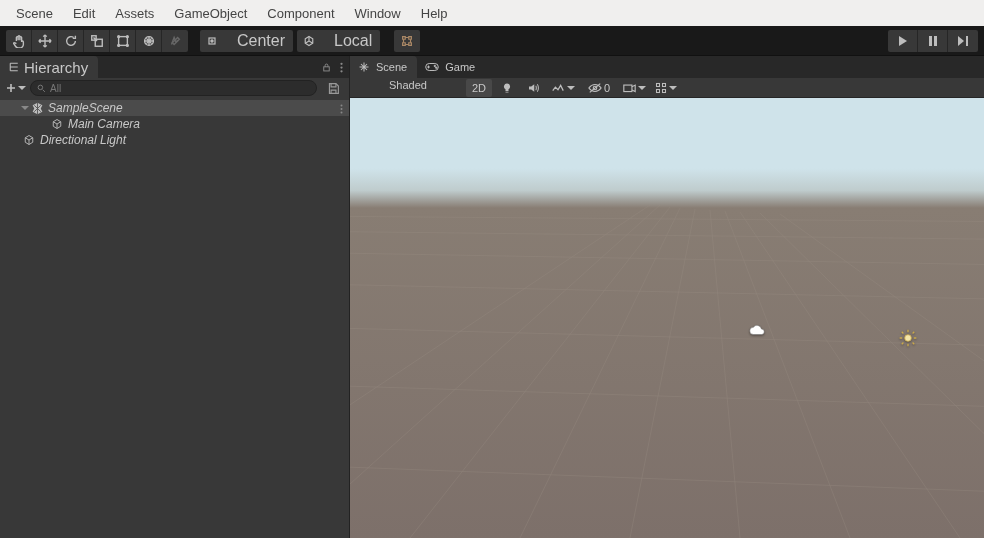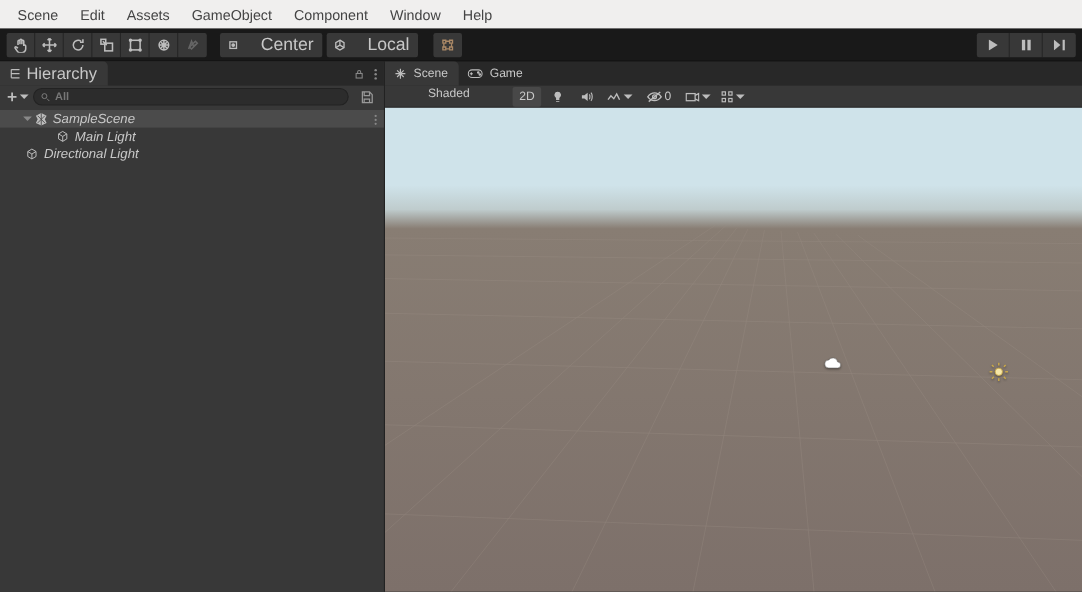--- a/index.html
+++ b/index.html
@@ -28,21 +28,21 @@
 .hierarchy { width: 350px; background: #383838; border-right: 1px solid #222; display: flex; flex-direction: column; }
 .panel-tab { height: 22px; background: #282828; display: flex; align-items: center; }
 .tab-active { height: 22px; background: #383838; display: flex; align-items: center; padding: 0 10px 0 8px; gap: 4px; border-top-right-radius: 4px; }
 .tab-active svg { stroke: #bdbdbd; fill: none; stroke-width: 1.4; }
 .tab-label { font-size: 15px; }
 .tab-trail { flex: 1; display: flex; justify-content: flex-end; align-items: center; padding-right: 6px; gap: 8px; }
 .tab-trail svg { stroke: #888; fill: none; stroke-width: 1.4; cursor: pointer; }
 .search-row { height: 20px; display: flex; align-items: center; padding: 0 6px; gap: 4px; background: #383838; }
 .add-btn { height: 16px; display: flex; align-items: center; gap: 0; cursor: pointer; }
 .add-btn svg { fill: #bdbdbd; }
-.search-field { flex: 1; height: 16px; background: #2c2c2c; border: 1px solid #222; border-radius: 8px; display: flex; align-items: center; padding: 0 6px; gap: 4px; font-weight: bold; }
+.search-field { flex: 1; height: 16px; background: #2c2c2c; border: 1px solid #222; border-radius: 8px; display: flex; align-items: center; padding: 0 6px; gap: 4px; }
 .search-field svg { stroke: #888; fill: none; stroke-width: 1.4; }
 .search-field span { font-size: 10px; color: #777; }
 .tree { flex: 1; padding-top: 2px; font-style: italic; }
 .tree-row { height: 16px; display: flex; align-items: center; cursor: pointer; font-size: 12px; position: relative; }
 .tree-row.selected { background: #4b4b4b; }
 .expander { width: 10px; height: 10px; display: flex; align-items: center; justify-content: center; }
 .expander svg { fill: #888; }
 .row-icon { width: 14px; height: 14px; display: flex; align-items: center; justify-content: center; margin-right: 4px; }
 .row-icon svg { stroke: #bdbdbd; fill: none; stroke-width: 1.2; }
 .row-menu { position: absolute; right: 6px; top: 3px; }
@@ -235,21 +235,21 @@
               <circle cx="2" cy="12" r="1.4"></circle>
             </svg></span>
       </div>
       <div class="tree-row" style="padding-left:50px">
         <span class="row-icon">
           <svg width="12" height="12" viewBox="0 0 16 16">
               <path d="M8 2l5 3v6l-5 3-5-3V5z"></path>
               <path d="M3 5l5 3 5-3M8 8v6"></path>
             </svg>
         </span>
-        <span>Main Light</span>
+        <span>Main Camera</span>
       </div>
       <div class="tree-row" style="padding-left:22px">
         <span class="row-icon">
           <svg width="12" height="12" viewBox="0 0 16 16">
               <path d="M8 2l5 3v6l-5 3-5-3V5z"></path>
               <path d="M3 5l5 3 5-3M8 8v6"></path>
             </svg>
         </span>
         <span>Directional Light</span>
       </div>

